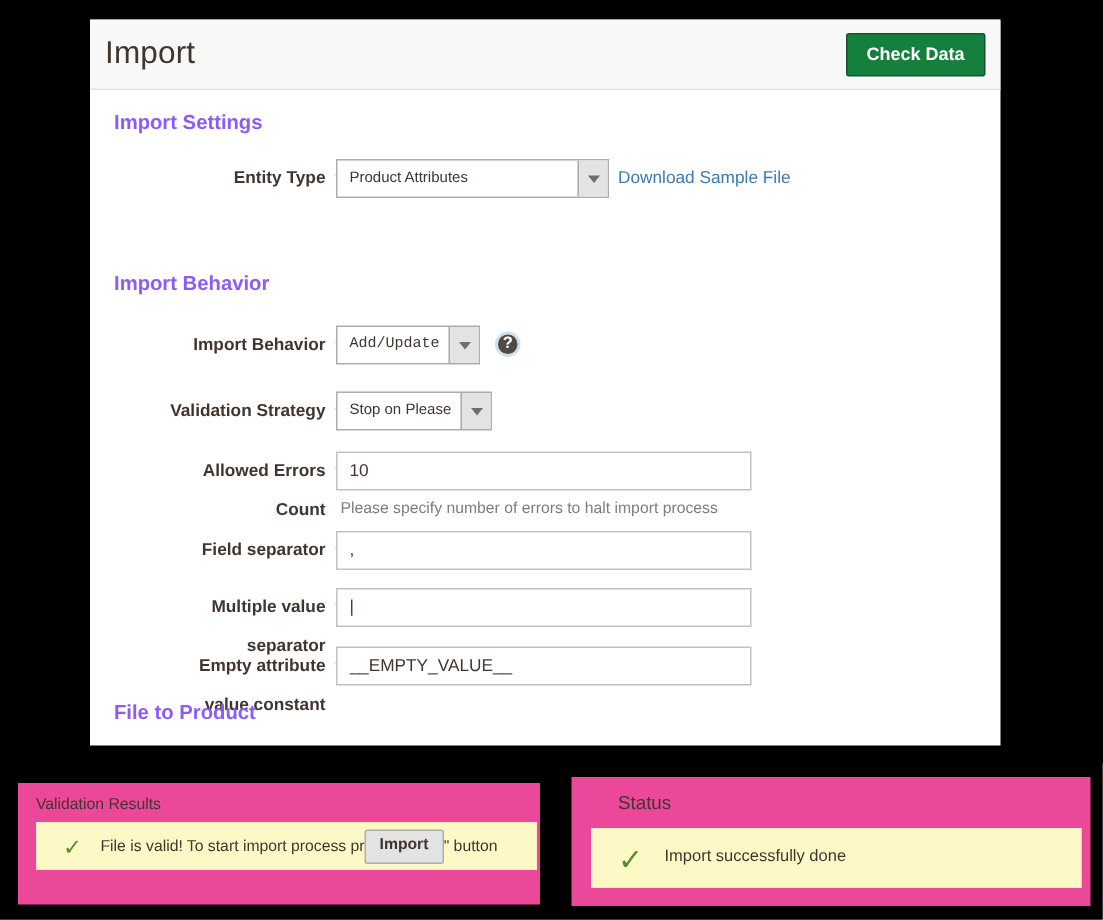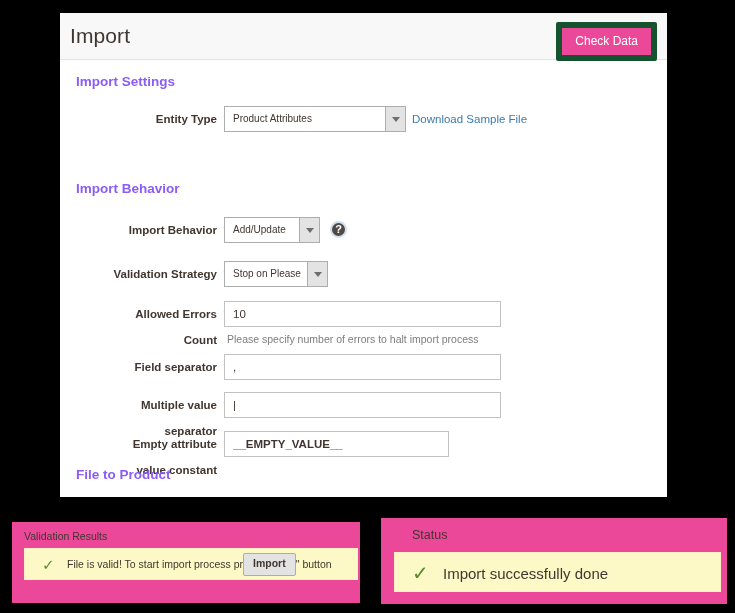--- a/index.html
+++ b/index.html
@@ -31,27 +31,27 @@
     position: absolute;
     left: 10px; top: 11px;
     font-size: 21px;
     font-weight: 400;
     color: #41362f;
     letter-spacing: 0.1px;
   }
   .check-data-btn {
     position: absolute;
     right: 10px; top: 9px;
-    background: #ec4899;
+    background: #15803d;
     color: #ffffff;
-    border: 6px solid #14532d;
+    border: 1px solid #14532d;
     border-radius: 2px;
     font-family: "Liberation Sans", sans-serif;
     font-size: 12px;
-    font-weight: normal;
+    font-weight: bold;
     padding: 7px 13px 8px 13px;
     cursor: pointer;
     line-height: 1;
   }
 
   .panel-body {
     position: relative;
     padding: 0;
     height: 436px;
   }
@@ -213,21 +213,21 @@
     font-family: "DejaVu Sans", sans-serif;
   }
   #validation-panel .check-icon { left: 17px; top: 7px; font-size: 15px; }
   #status-panel .check-icon     { left: 17px; top: 8px; font-size: 20px; }
 
   .msg-text {
     position: absolute;
     color: #41362f;
   }
   #validation-panel .msg-text { left: 42px; top: 9px; font-size: 10.5px; }
-  #status-panel .msg-text     { left: 48px; top: 12px; font-size: 15px; }
+  #status-panel .msg-text     { left: 48px; top: 12px; font-size: 11px; }
 
   .import-btn {
     position: absolute;
     left: 218px; top: 4px;
     background: #e3e3e3;
     border: 1px solid #adadad;
     border-radius: 2px;
     font-family: "Liberation Sans", sans-serif;
     font-size: 10.5px;
     font-weight: bold;
@@ -262,21 +262,21 @@
       </span>
       <a class="download-link" style="left:352px;">Download Sample File</a>
     </div>
 
     <div class="section-title" style="top:121px;">Import Behavior</div>
 
     <div class="field-row" style="top:157px;">
       <span class="field-label">Import Behavior</span>
       <span class="req-star">*</span>
       <span class="ctl">
-        <span class="select-wrap" style="width:96px;">
+        <span class="select-wrap" style="width:96px;font-family:Liberation Mono, monospace;">
           <span class="sel-text">Add/Update</span>
           <span class="sel-arrow"></span>
         </span>
       </span>
       <span class="help-icon" style="left:270px; top:4px;">?</span>
     </div>
 
     <div class="field-row" style="top:201px;">
       <span class="field-label">Validation Strategy</span>
       <span class="req-star">*</span>
@@ -310,21 +310,21 @@
       <span class="req-star">*</span>
       <span class="ctl">
         <input class="text-input" style="width: 277px;" value="|">
       </span>
     </div>
 
     <div class="field-row" style="top:371px;">
       <span class="field-label">Empty attribute value constant</span>
       <span class="req-star">*</span>
       <span class="ctl">
-        <input class="text-input" style="width: 225px; font-weight: bold;" value="__EMPTY_VALUE__">
+        <input class="text-input" style="width: 277px;" value="__EMPTY_VALUE__">
       </span>
     </div>
 
     <div class="section-title" style="top:407px;">File to Product</div>
 
   </div>
 </div>
 
 <div class="bottom-panel" id="validation-panel">
   <div class="bp-title">Validation Results</div>

